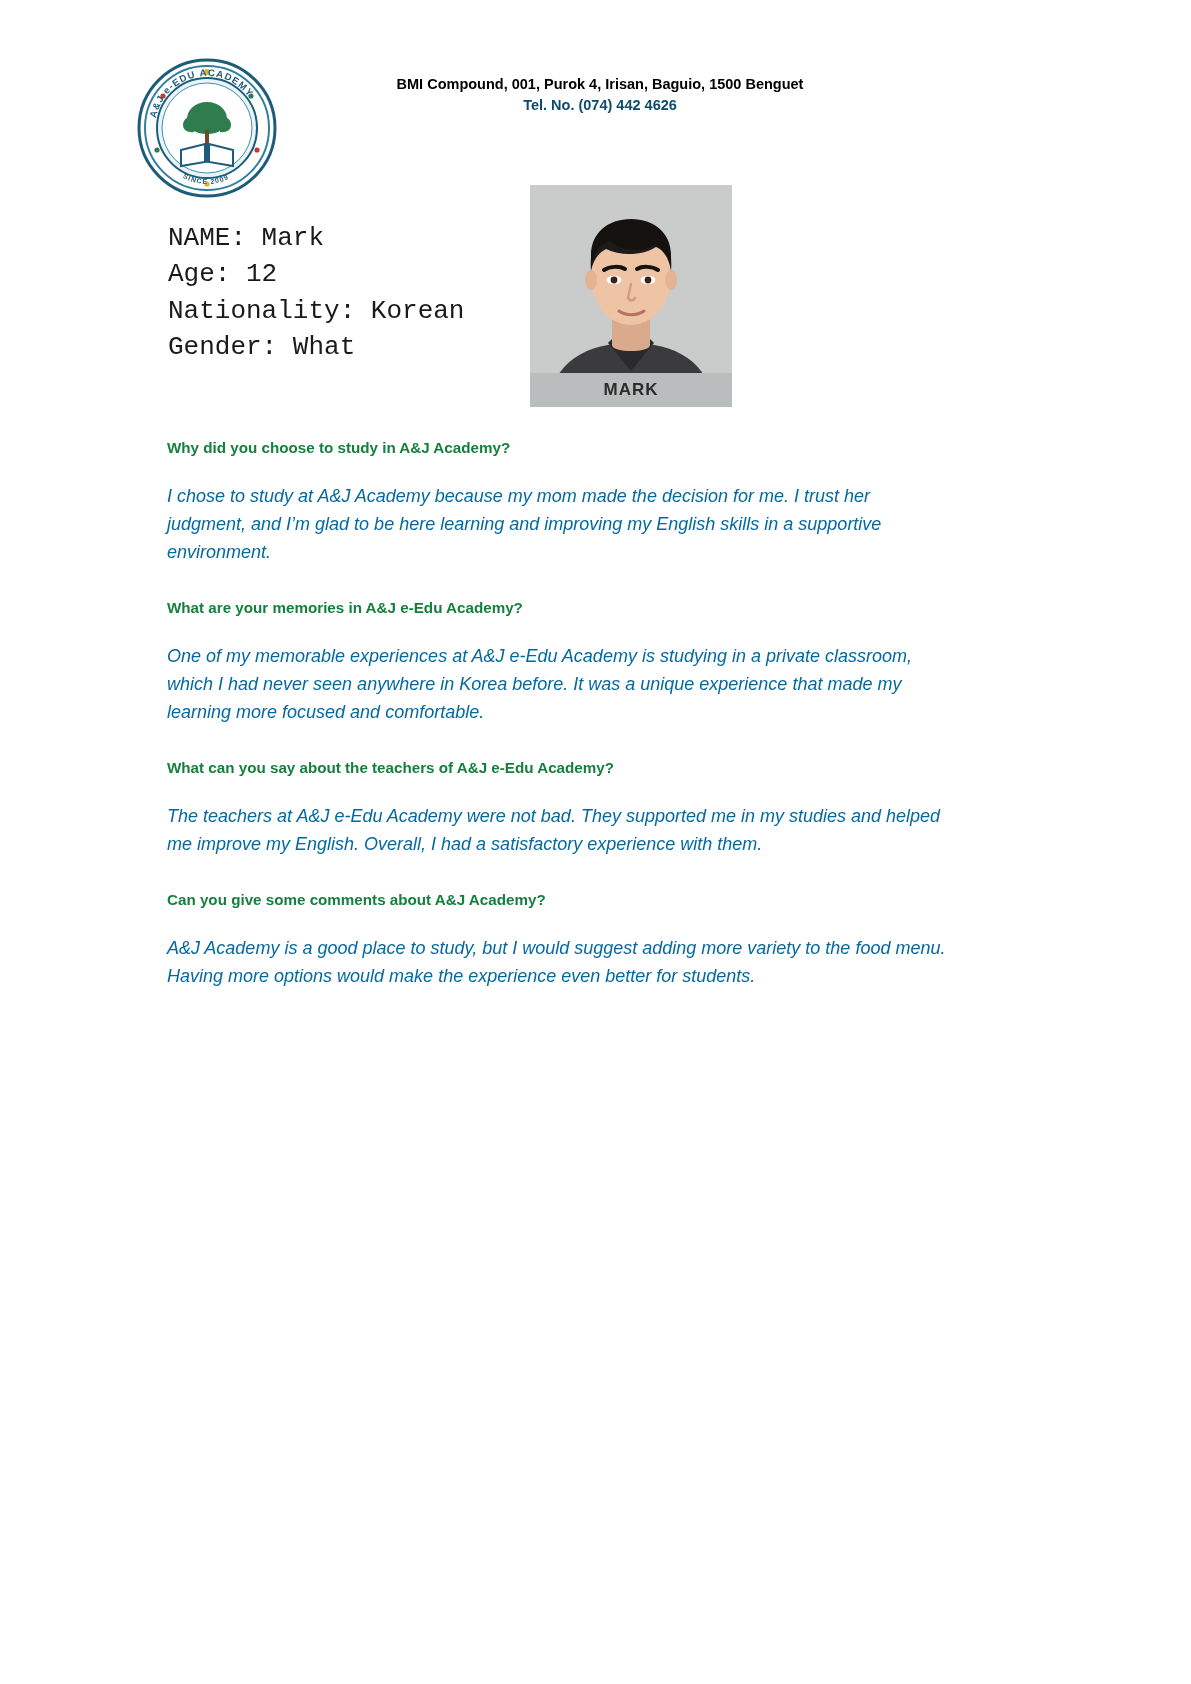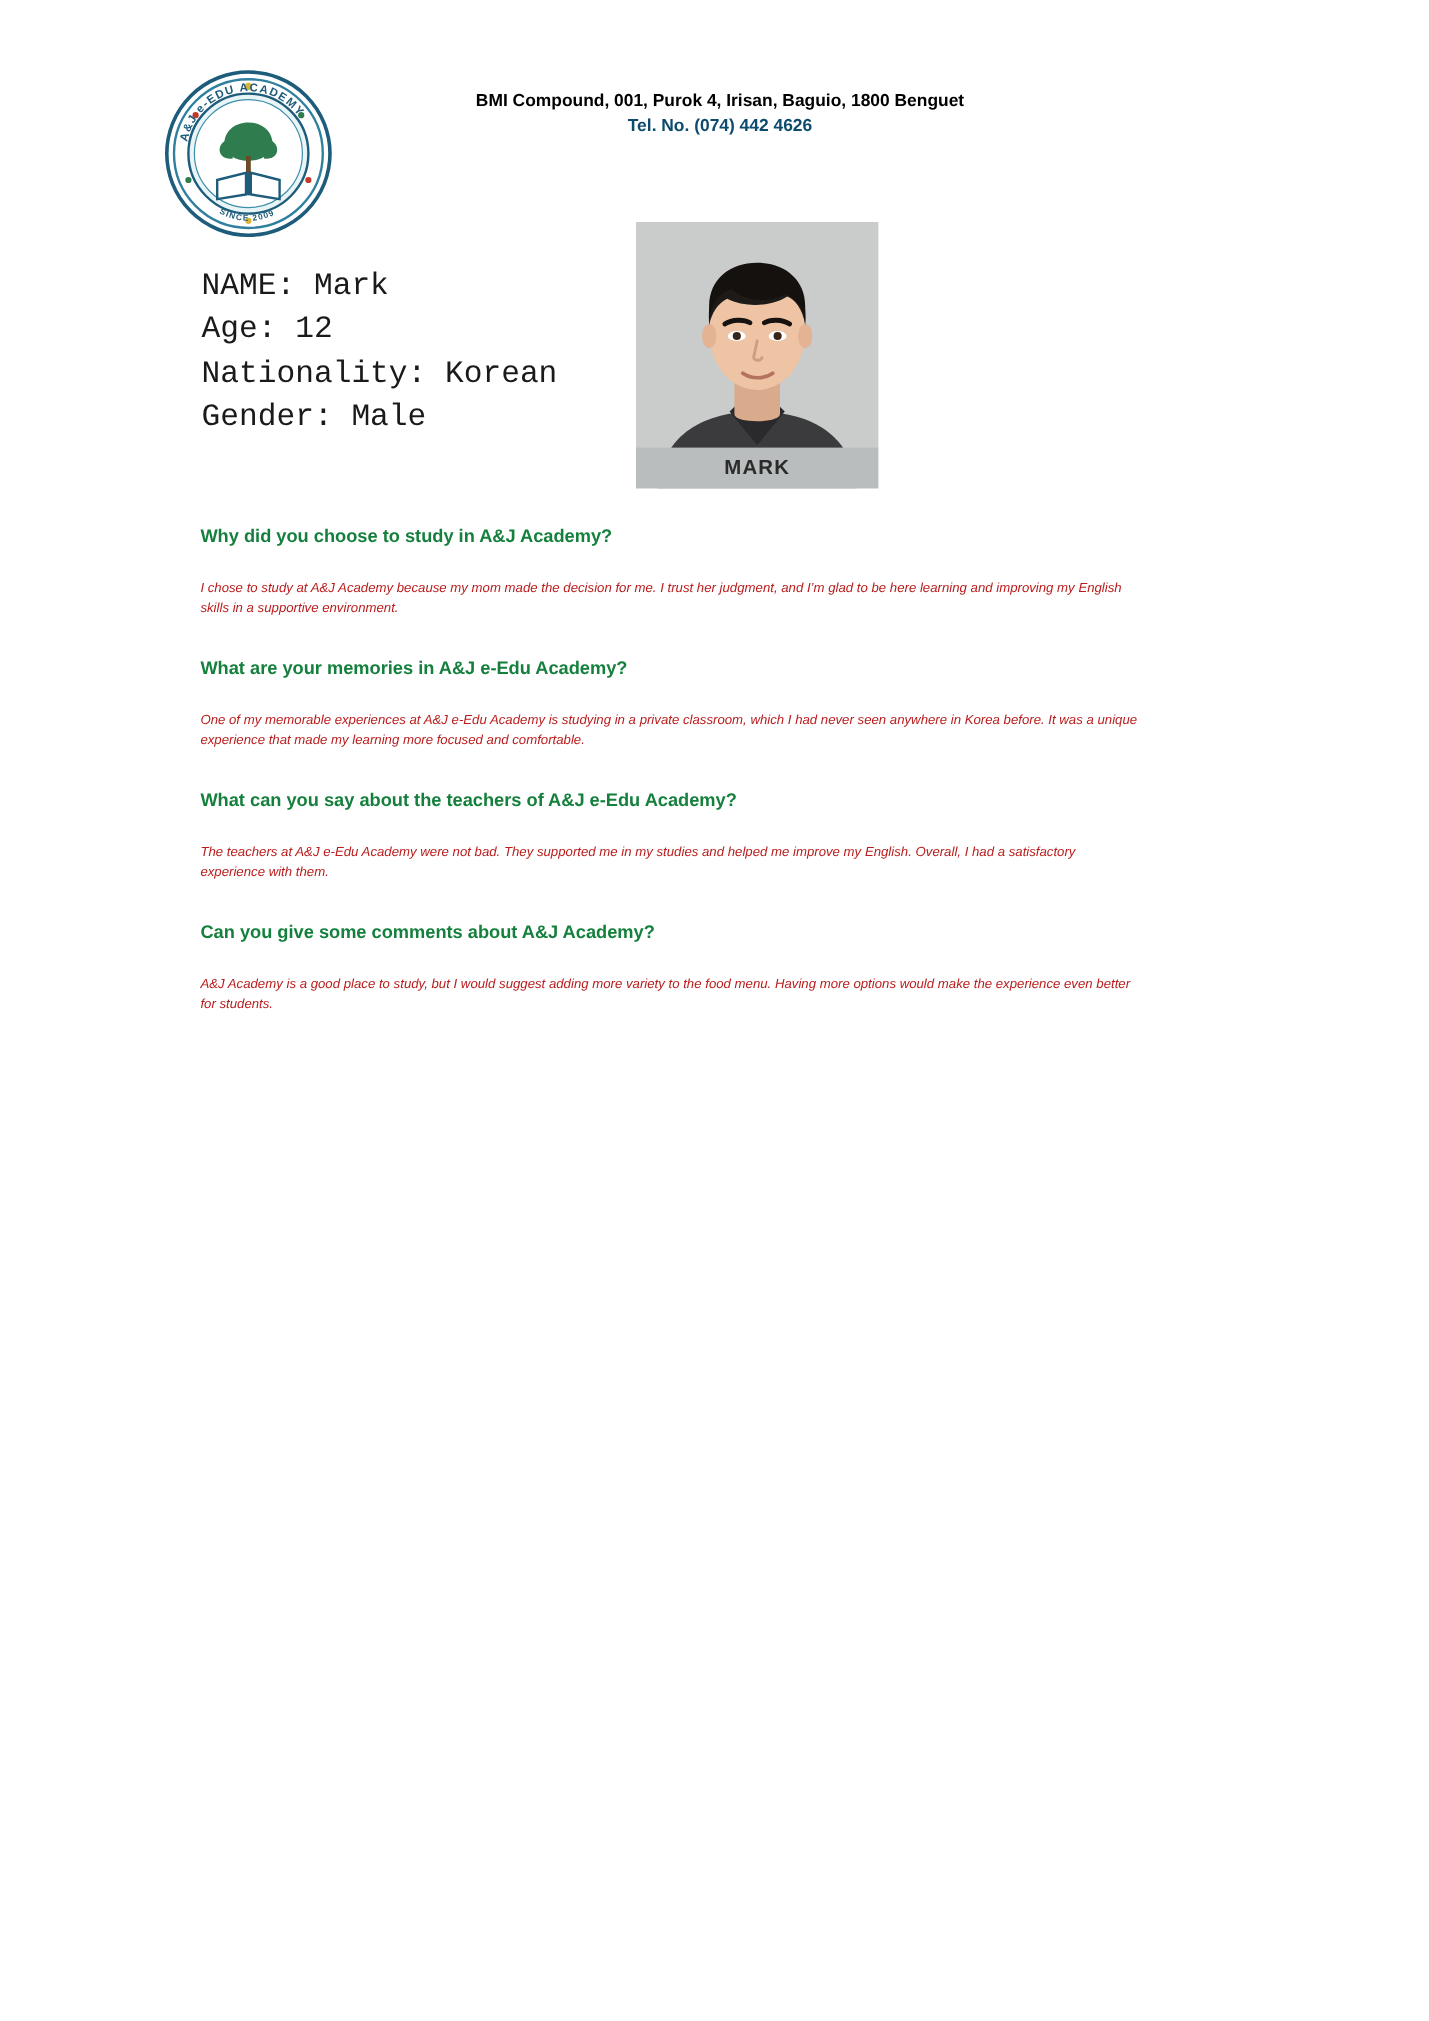--- a/index.html
+++ b/index.html
@@ -123,23 +123,23 @@
   }
   .qa-item { margin-bottom: 31px; }
   .question {
     font-size: 15.2px;
     font-weight: bold;
     color: #15803d;
     line-height: 1.5;
     margin: 0 0 22px 0;
   }
   .answer {
-    font-size: 11px;
+    font-size: 18px;
     font-style: italic;
-    color: #b91c1c;
+    color: #0369a1;
     line-height: 1.56;
     margin: 0;
   }
 </style>
 </head>
 <body>
 
 <div class="page">
 
   <div class="header">
@@ -174,30 +174,30 @@
         <text font-family="'Liberation Sans', sans-serif" font-size="9.5" font-weight="bold" fill="#1d5c7a" letter-spacing="1.2">
           <textPath href="#arcTop" startOffset="6%">A&amp;J e-EDU ACADEMY</textPath>
         </text>
         <text font-family="'Liberation Sans', sans-serif" font-size="7" font-weight="bold" fill="#1d5c7a" letter-spacing="1">
           <textPath href="#arcBottom" startOffset="33%">SINCE 2009</textPath>
         </text>
       </svg>
     </div>
 
     <div class="org-block">
-      <div class="org-addr">BMI Compound, 001, Purok 4, Irisan, Baguio, 1800 Benguet</div>
+      <div class="org-addr">BMI Compound, 001, Purok 4, Irisan, Baguio, 1500 Benguet</div>
       <div class="org-tel">Tel. No. (074) 442 4626</div>
     </div>
   </div>
 
   <div class="profile">
     <div class="profile-line">NAME: Mark</div>
     <div class="profile-line">Age: 12</div>
     <div class="profile-line">Nationality: Korean</div>
-    <div class="profile-line">Gender: Male</div>
+    <div class="profile-line">Gender: What</div>
   </div>
 
   <div class="photo">
     <svg width="202" height="222" viewBox="0 0 202 222" xmlns="http://www.w3.org/2000/svg">
       <rect x="0" y="0" width="202" height="222" fill="#cfd2d1"></rect>
       <rect x="0" y="0" width="202" height="222" fill="#c9cccb"></rect>
 
       <path d="M18 222 C22 176 58 158 101 158 C144 158 180 176 184 222 Z" fill="#3b3a3c"></path>
       <path d="M78 158 L101 186 L124 158 L118 152 L84 152 Z" fill="#2a2a2c"></path>
 

